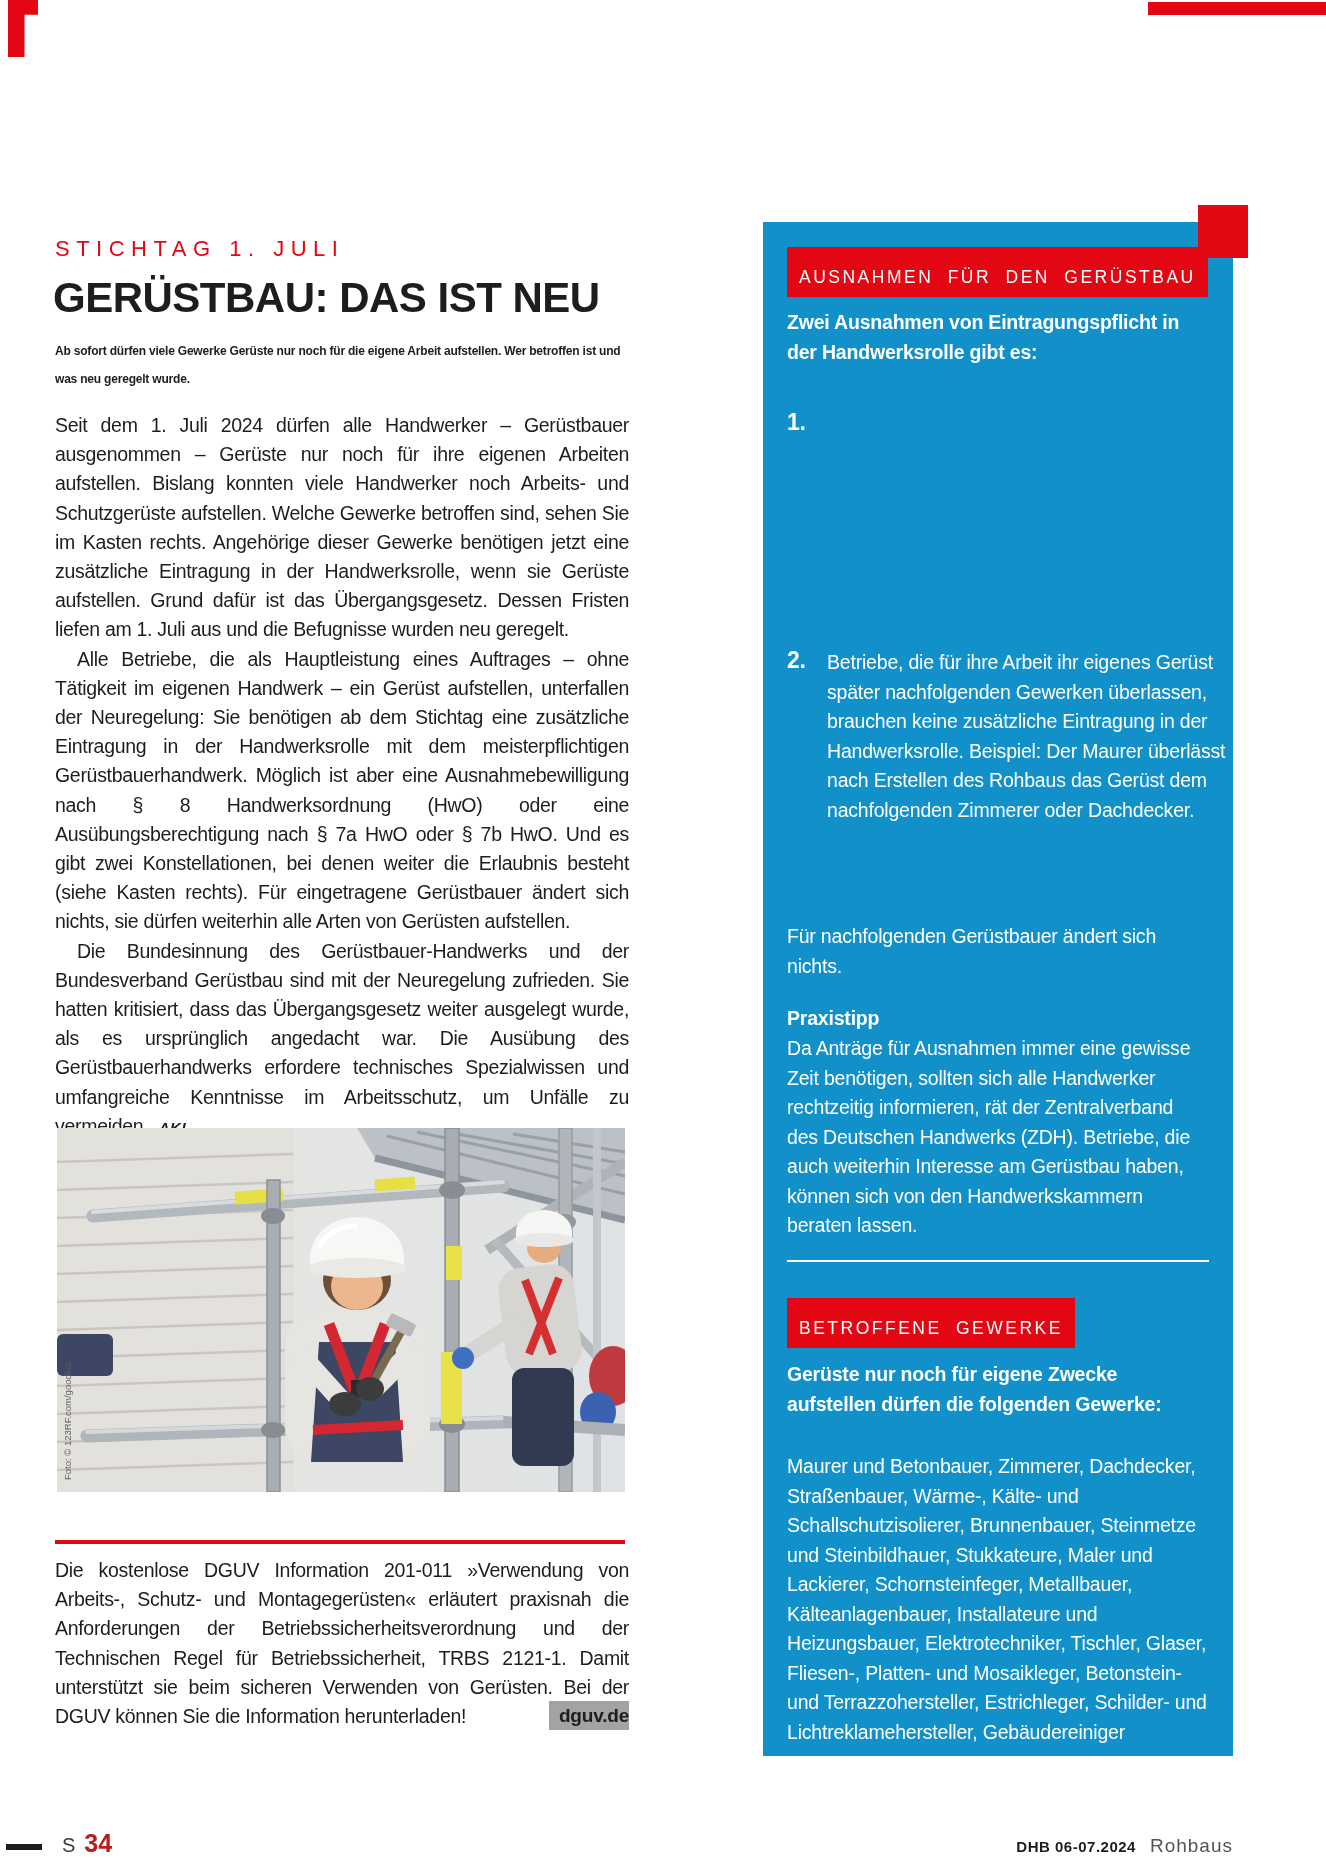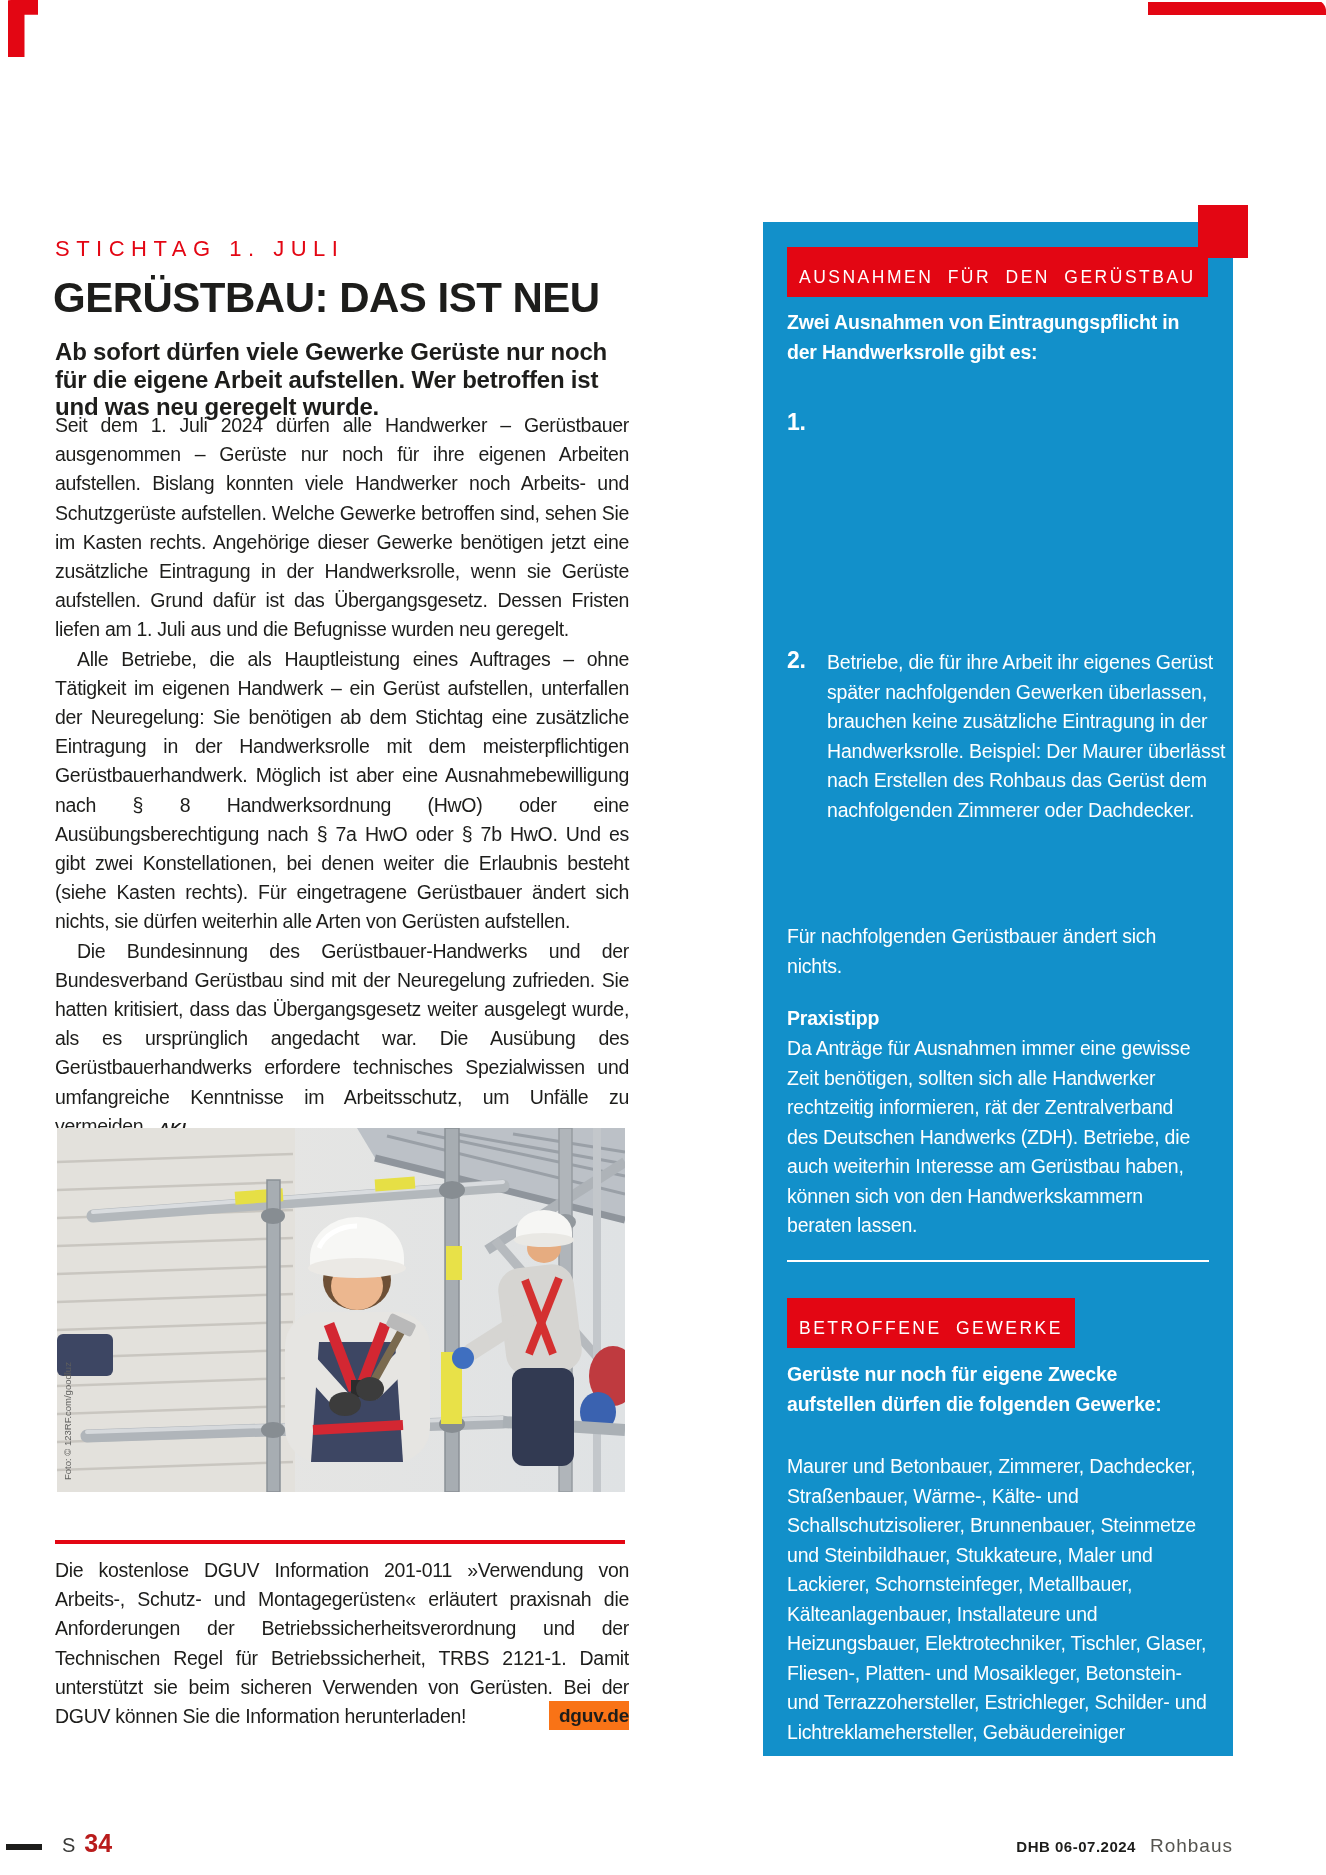--- a/index.html
+++ b/index.html
@@ -1,38 +1,38 @@
 <!DOCTYPE html>
 <html lang="de"><head>
 <meta charset="utf-8">
 <style>
   html,body{margin:0;padding:0;background:#ffffff;}
   #page{
     position:relative;width:1326px;height:1875px;background:#ffffff;overflow:hidden;
-    font-family:"Liberation Sans", sans-serif;color:#1d1d1b;border-radius:11px;
+    font-family:"Liberation Sans", sans-serif;color:#1d1d1b;
   }
   
   .crop-left{
     position:absolute;left:8px;top:0;width:30px;height:57px;background:#e30613;
     clip-path:polygon(0 0,100% 0,100% 26%,55% 26%,55% 100%,0 100%);
   }
   .crop-right{position:absolute;left:1148px;top:2px;width:178px;height:13px;background:#e30613;}
 
   
   .kicker{
     position:absolute;left:55px;top:236px;color:#e30613;
     font-size:22px;font-weight:500;letter-spacing:6.5px;white-space:nowrap;
   }
   .headline{
     position:absolute;left:53px;top:274px;color:#1d1d1b;
     font-size:42px;font-weight:800;letter-spacing:-0.5px;white-space:nowrap;
   }
   .standfirst{
     position:absolute;left:55px;top:338px;width:576px;
-    font-size:24px;font-weight:700;line-height:27.5px;letter-spacing:-0.2px;
+    font-size:12px;font-weight:700;line-height:27.5px;letter-spacing:-0.2px;
   }
   .bodycopy{
     position:absolute;left:55px;top:411px;width:574px;
     font-size:19.5px;line-height:29.2px;letter-spacing:-0.3px;text-align:justify;
     hyphens:auto;-webkit-hyphens:auto;
   }
   .bodycopy p{margin:0;}
   .bodycopy p.indent{text-indent:22px;}
   .aki{font-weight:700;font-style:italic;font-size:15px;letter-spacing:0.5px;white-space:nowrap;}
 
@@ -42,21 +42,21 @@
   .photo svg{display:block;}
 
   .red-rule{position:absolute;left:55px;top:1540px;width:570px;height:4px;background:#e30613;}
 
   .note{
     position:absolute;left:55px;top:1556px;width:574px;height:180px;
     font-size:19.5px;line-height:29.2px;letter-spacing:-0.3px;text-align:justify;
   }
   .note .dguv-link{
     position:absolute;right:0;bottom:6px;font-weight:700;font-size:19px;letter-spacing:-0.2px;
-    color:#1d1d1b;text-decoration:none;background:#f97316;padding-left:10px;
+    color:#1d1d1b;text-decoration:none;background:#a3a3a3;padding-left:10px;
   }
 
   
   .footer-dash{position:absolute;left:6px;top:1844px;width:36px;height:6px;background:#1d1d1b;}
   .footer-left{position:absolute;left:62px;top:1829px;white-space:nowrap;}
   .footer-left .s{font-size:20px;font-weight:400;color:#3a3a38;letter-spacing:1px;}
   .footer-left .num{font-size:25px;font-weight:800;color:#b91c1c;margin-left:8px;}
   .footer-right{position:absolute;right:93px;top:1835px;white-space:nowrap;}
   .footer-right .issue{font-size:15px;font-weight:800;color:#1d1d1b;letter-spacing:0.5px;}
   .footer-right .section{font-size:19px;font-weight:400;color:#55544f;margin-left:14px;letter-spacing:1px;}

